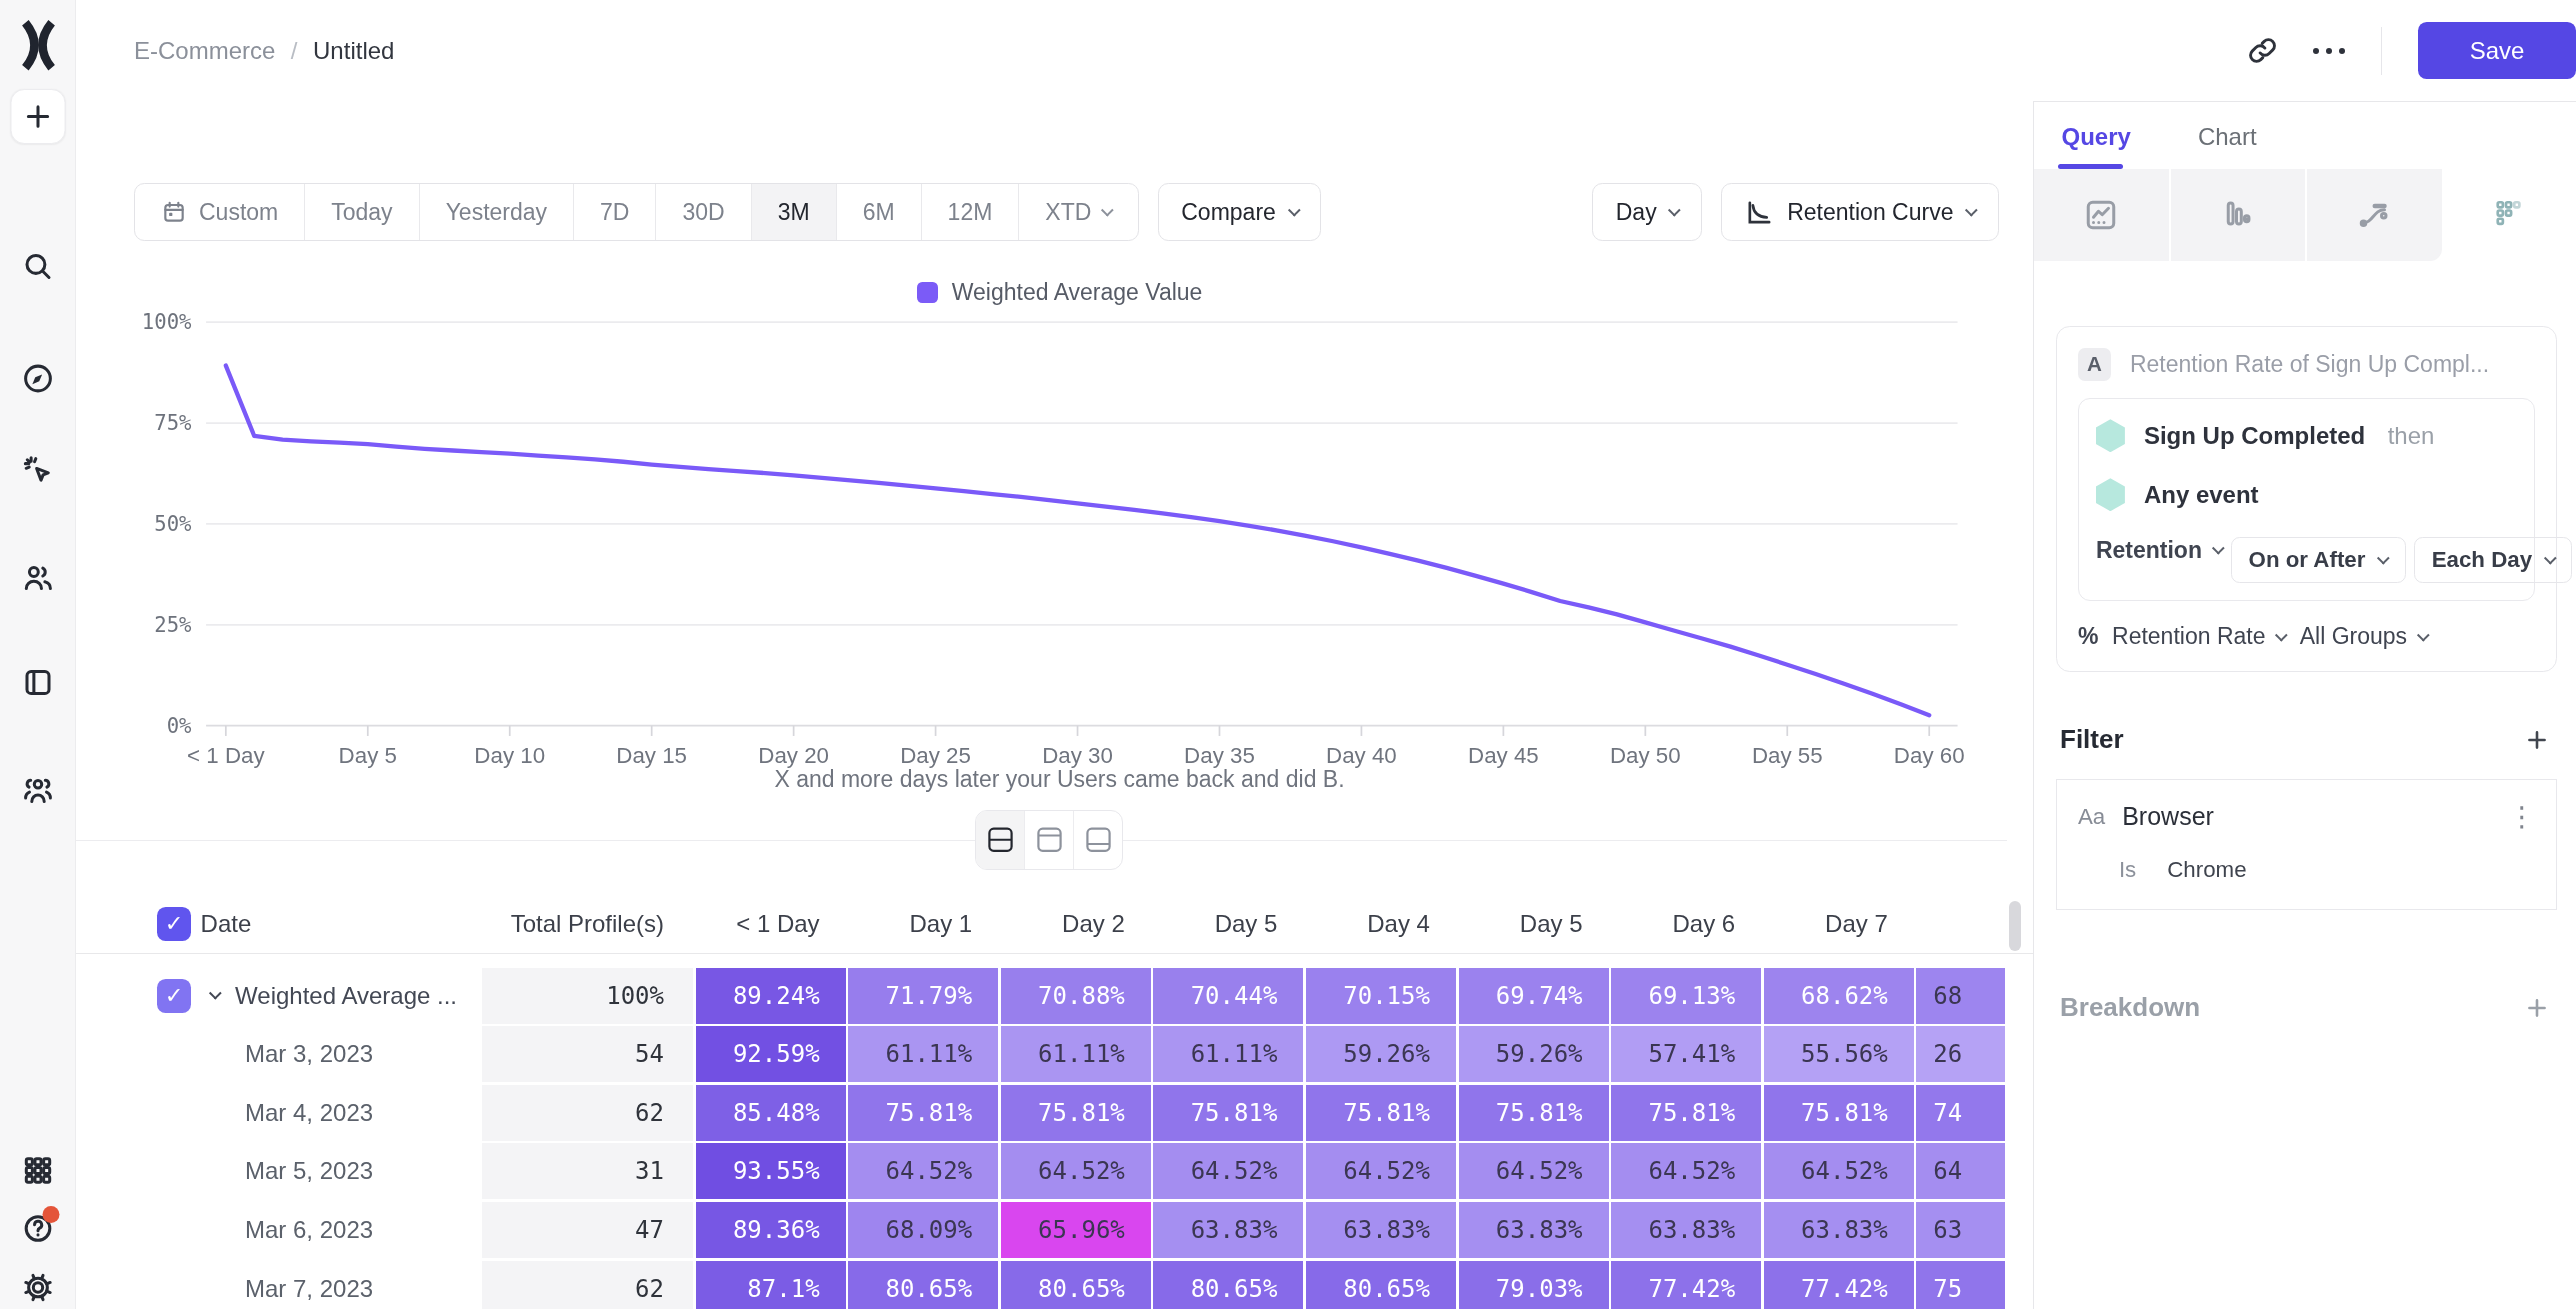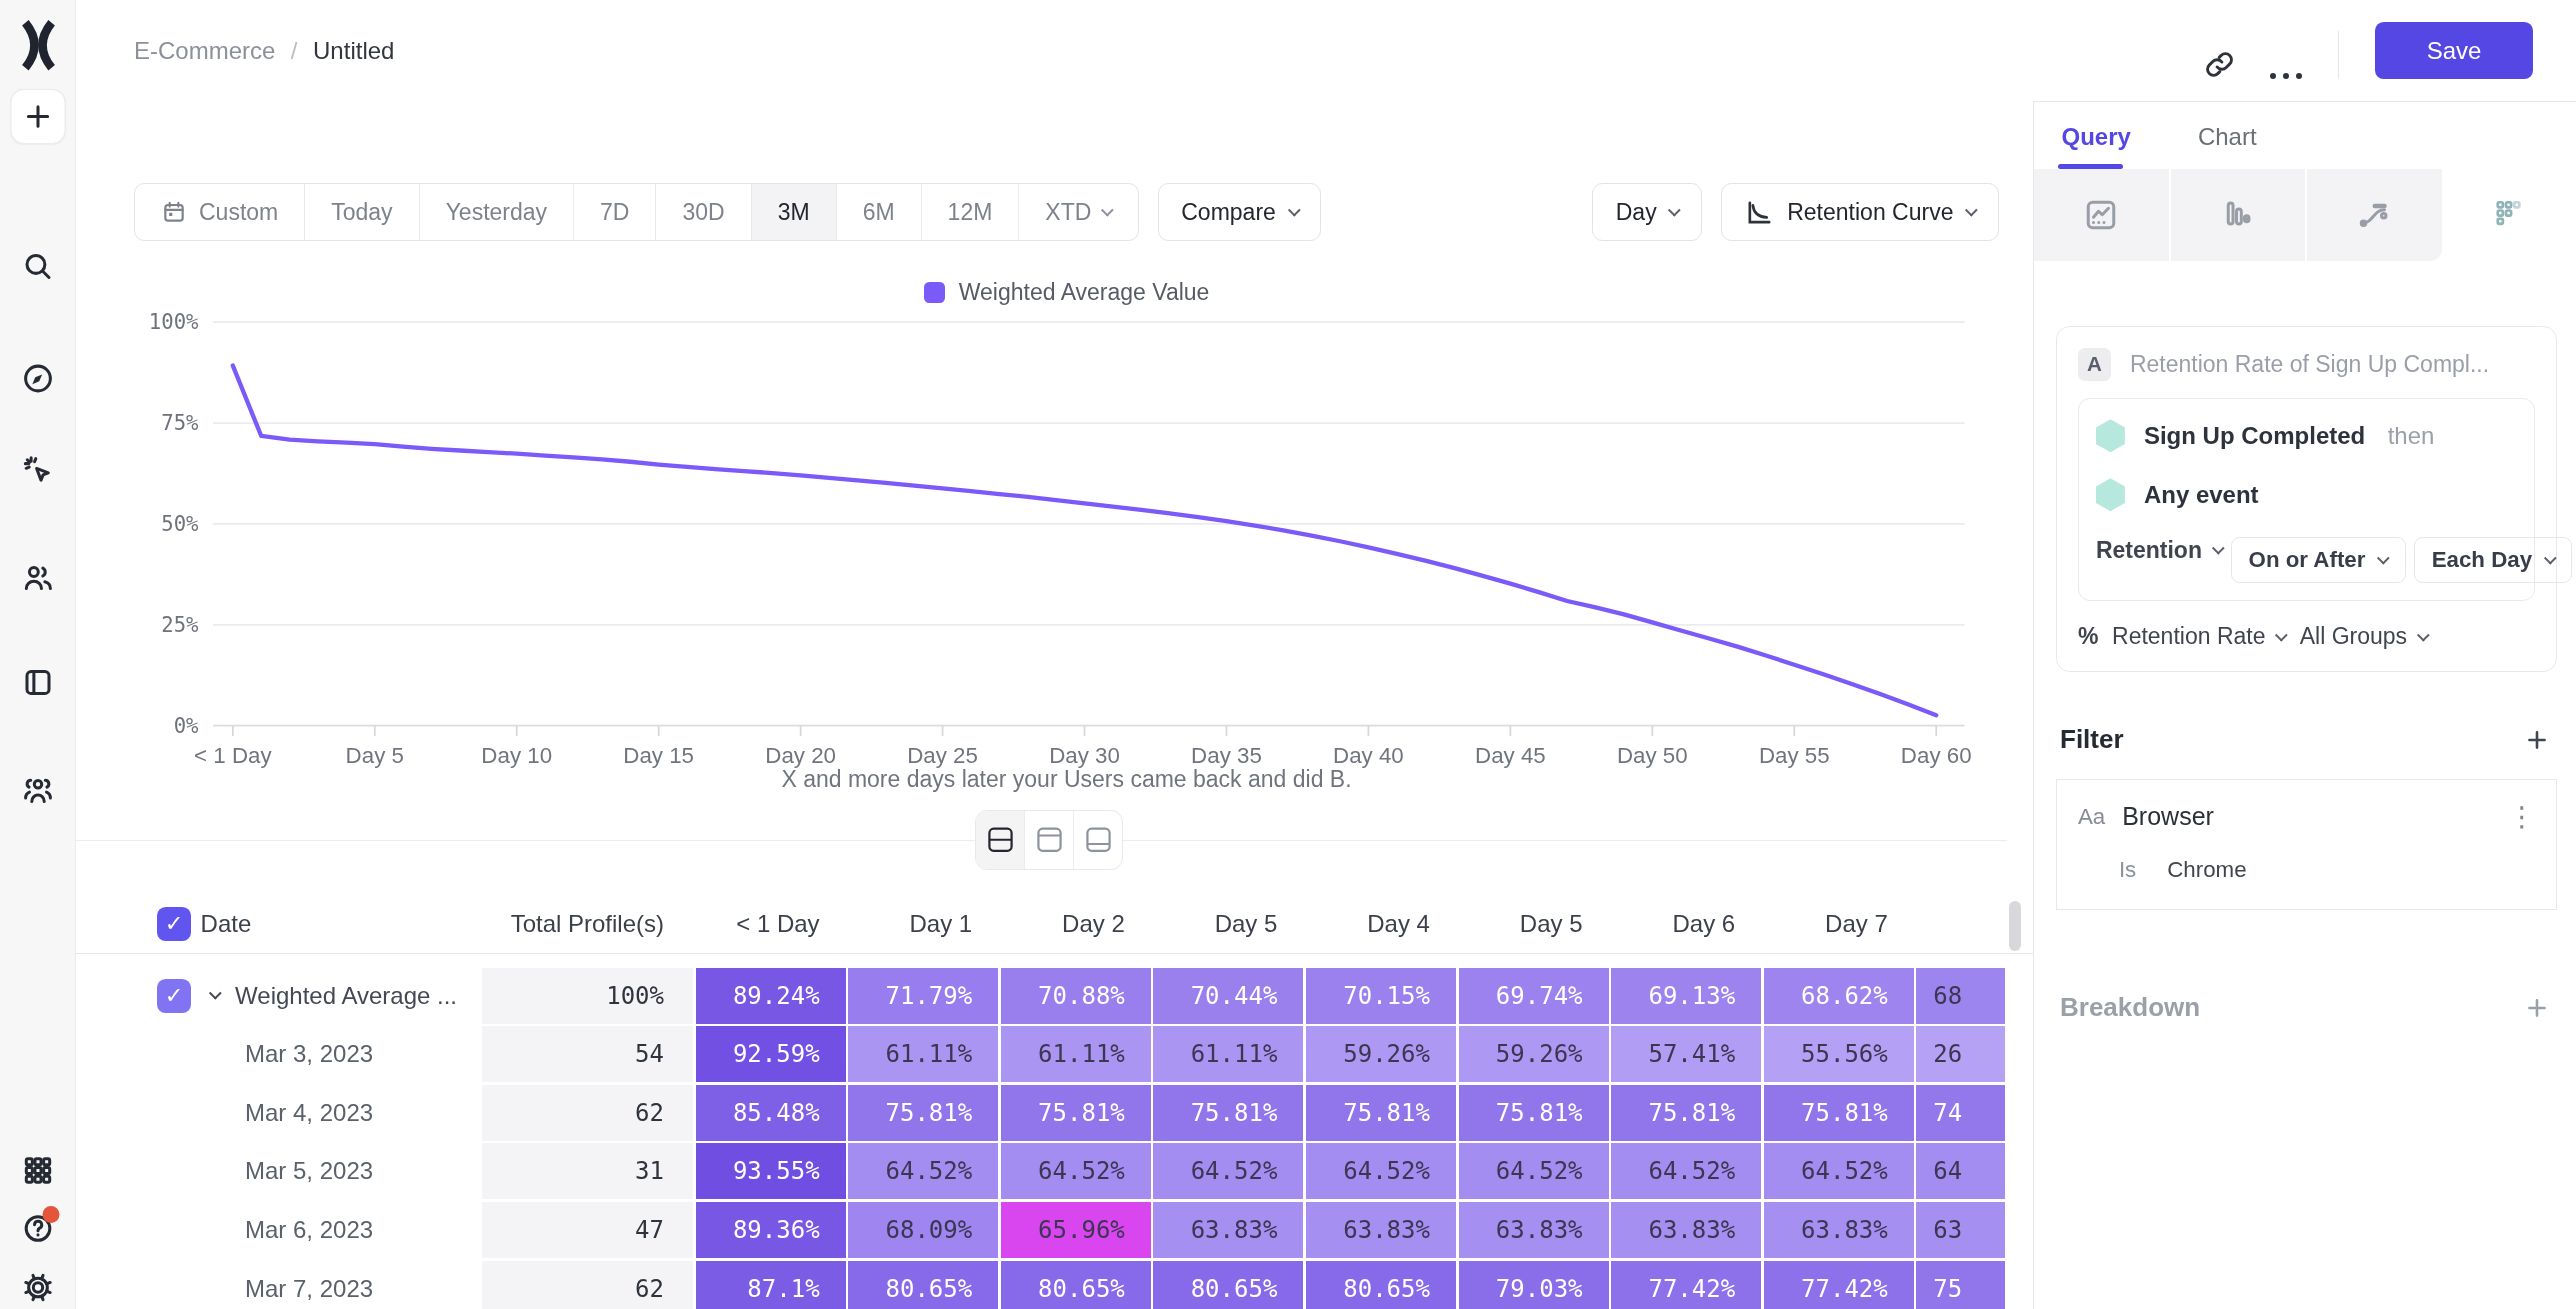--- a/index.html
+++ b/index.html
@@ -18,21 +18,21 @@
                box-shadow:0 0.9px 1.7px rgba(0,0,0,.05); }
   .rail-badge { position:absolute; top:5.2px; right:5.2px; width:17px; height:17px; border-radius:50%; }
 
   
   .topbar { position:absolute; left:76px; top:0; width:2500px; height:101px;
             display:flex; align-items:center; }
   .crumbs { display:flex; align-items:center; gap:15.5px; margin-left:58px; font-size:24px; }
   .crumb-section { color:#8b909a; }
   .crumb-sep { color:#b9bdc4; }
   .crumb-page { color:#32363f; }
-  .top-actions { margin-left:auto; display:flex; align-items:flex-end; gap:36px; margin-right:43px; }
+  .top-actions { margin-left:auto; display:flex; align-items:center; gap:36px; }
   .icon-btn { color:#2e323b; display:flex; align-items:center; cursor:pointer; }
   .icon-btn svg { width:29px; height:29px; }
   .dots3 { display:flex; gap:6.9px; }
   .dots3 i { width:6px; height:6px; border-radius:50%; background:#2e323b; }
   .vdiv { width:0.9px; height:48px; background:#e6e6ea; }
   .save-btn { width:158px; height:57px; border:none; border-radius:8.6px; color:#fff;
               font-size:24px; font-family:inherit; cursor:pointer; }
 
   
   .content { position:absolute; left:76px; top:101px; width:1957px; height:1209px; }
@@ -48,21 +48,21 @@
   .seg-item svg { width:26px; height:26px; }
   .tool-btn { display:flex; align-items:center; gap:13.7px; height:58px; padding:0 22.3px;
               border:0.9px solid #e3e3e7; border-radius:10.3px; background:#fff; font-size:23px;
               color:#23262e; cursor:pointer; white-space:nowrap; }
   .tool-btn svg.ic { width:29px; height:29px; }
   .chev { width:10.3px; height:10.3px; border-right:2.1px solid #5a5f69; border-bottom:2.1px solid #5a5f69;
           transform:rotate(45deg) translate(-1.7px,-1.7px); flex:0 0 auto; }
   .chev.sm { width:8.6px; height:8.6px; }
 
   
-  .chart { position:absolute; left:12px; top:137px; width:1957px; height:601px; }
+  .chart { position:absolute; left:5px; top:137px; width:1957px; height:601px; }
   .legend { position:absolute; top:41px; left:0; width:1957px; display:flex;
             justify-content:center; align-items:center; gap:13.7px; font-size:23px; color:#565b66; }
   .legend-swatch { width:21.5px; height:21.5px; border-radius:5.2px; }
   .chart svg.plot { position:absolute; left:0; top:0; }
   .subtitle { position:absolute; top:528px; left:0; width:1957px; text-align:center;
               font-size:23px; color:#6f747e; }
 
   
   .split-line { position:absolute; left:0; top:739px; width:1931px; height:0.9px; background:#ececef; }
   .view-toggle { position:absolute; left:899px; top:709px; width:148px; height:60px;

